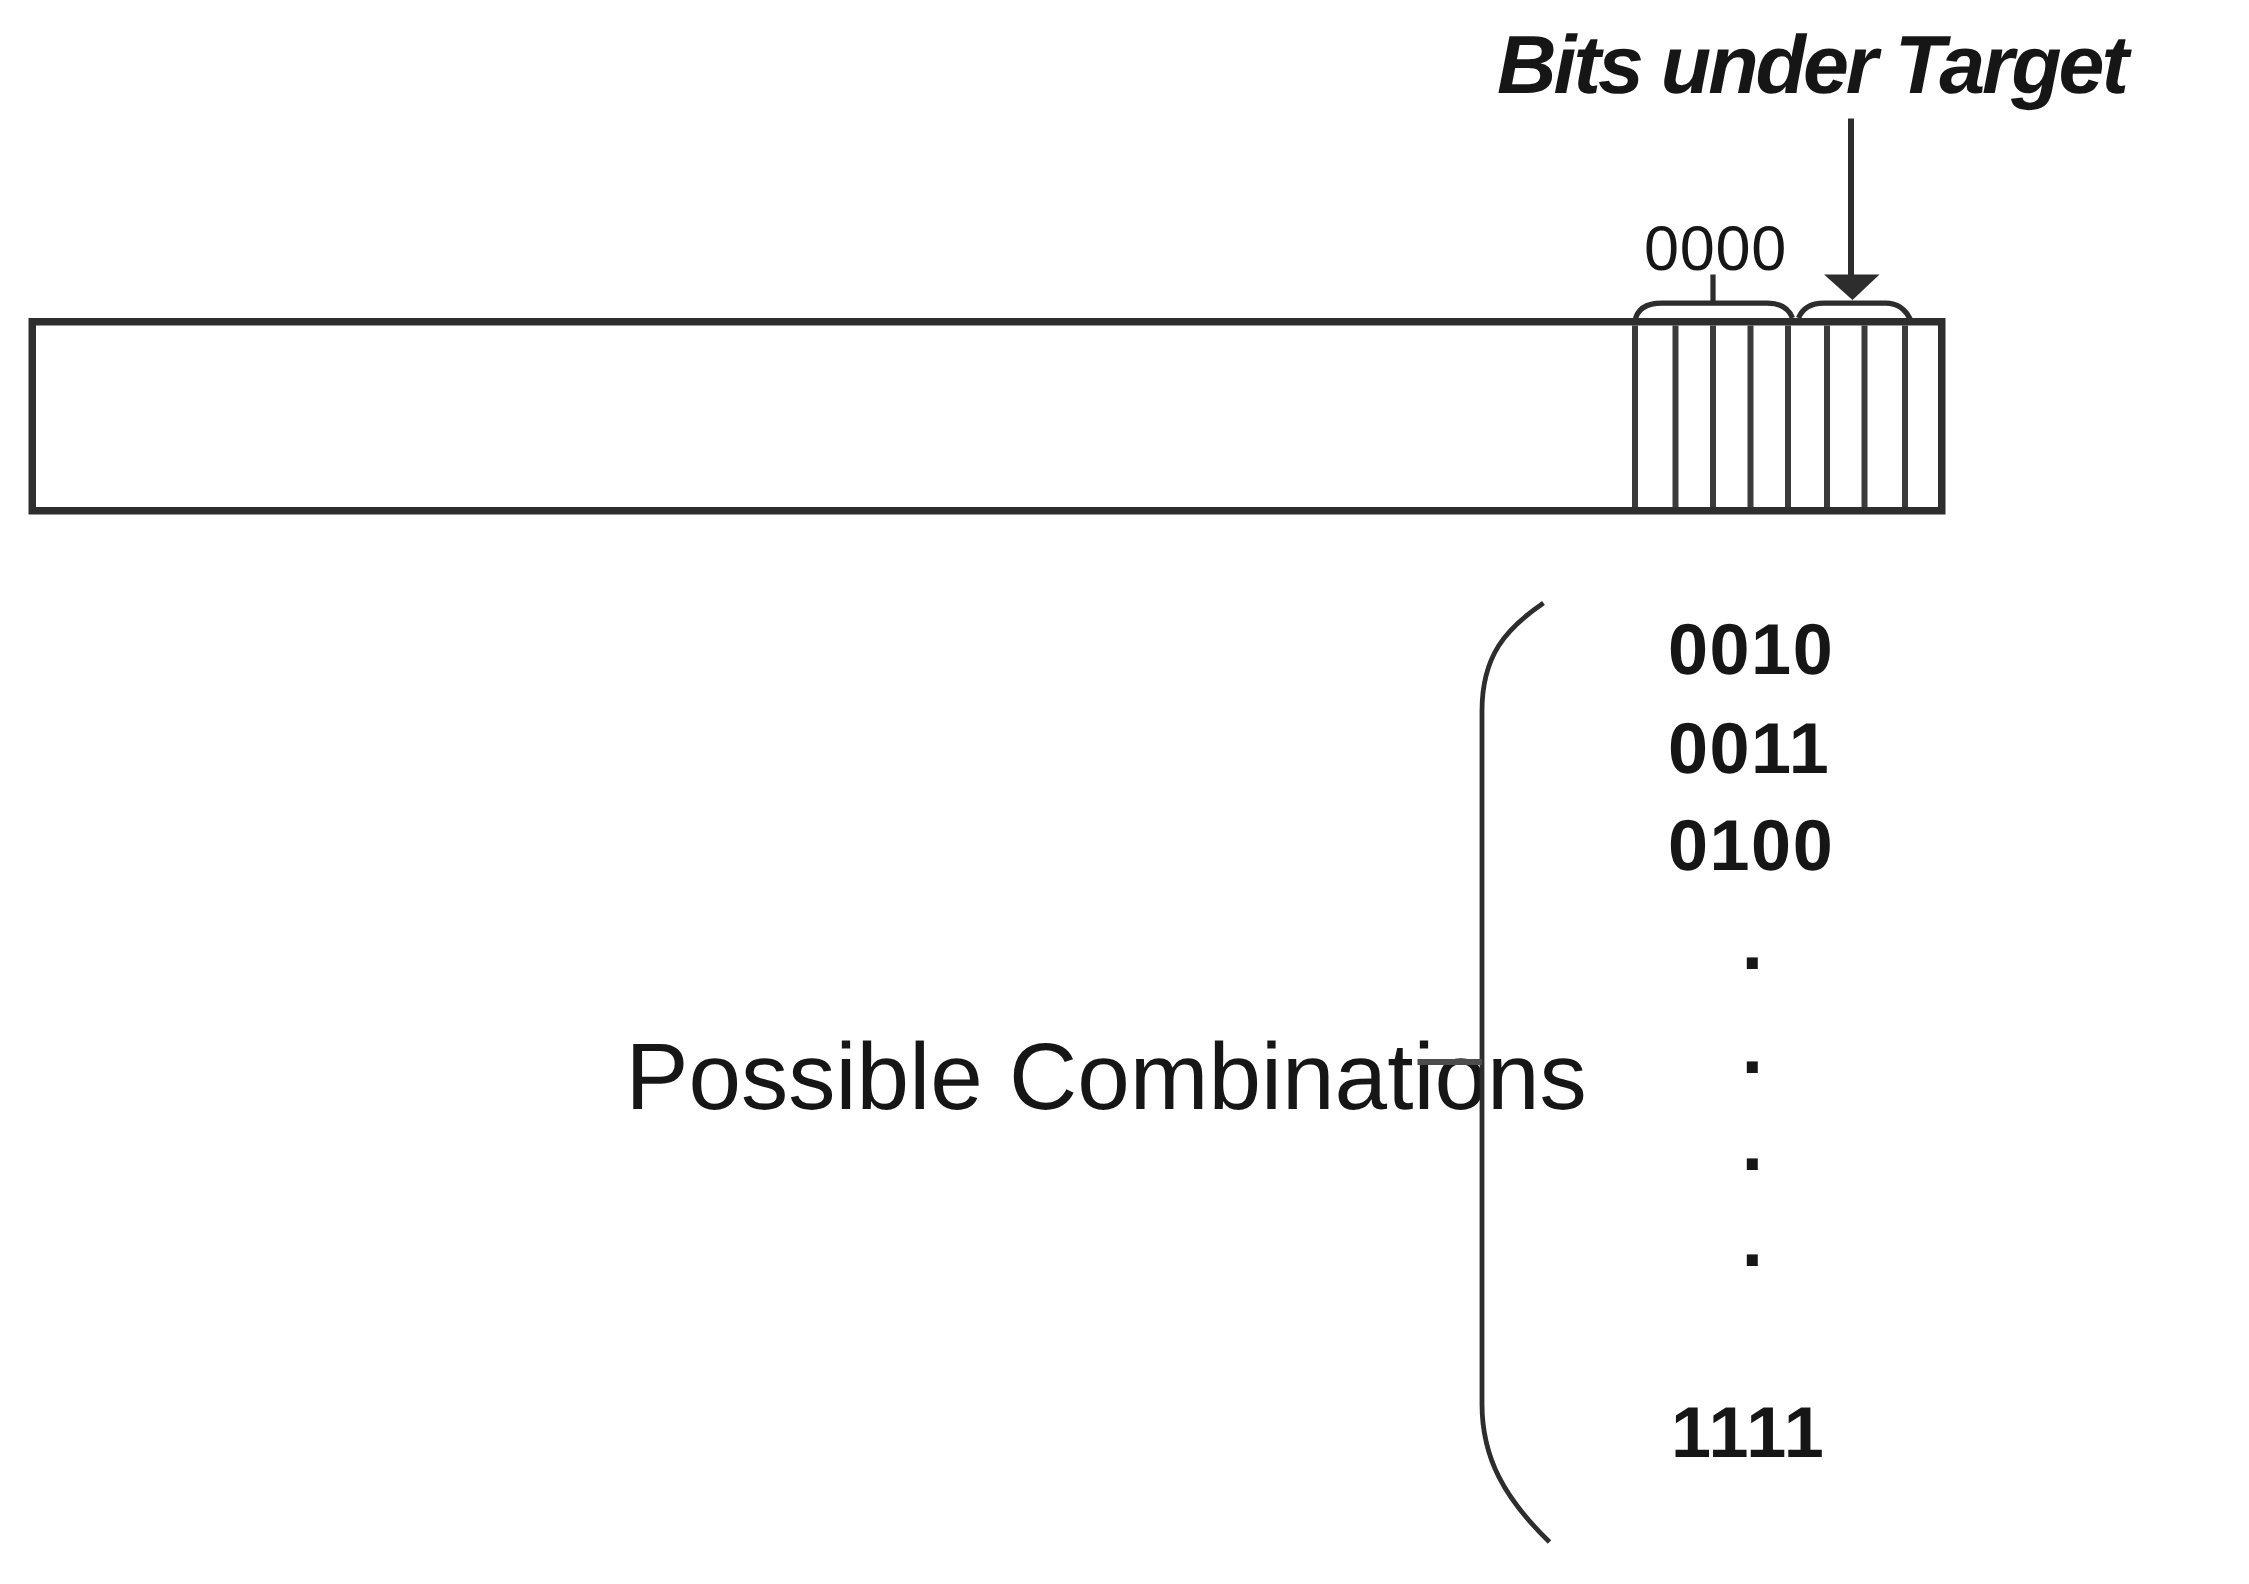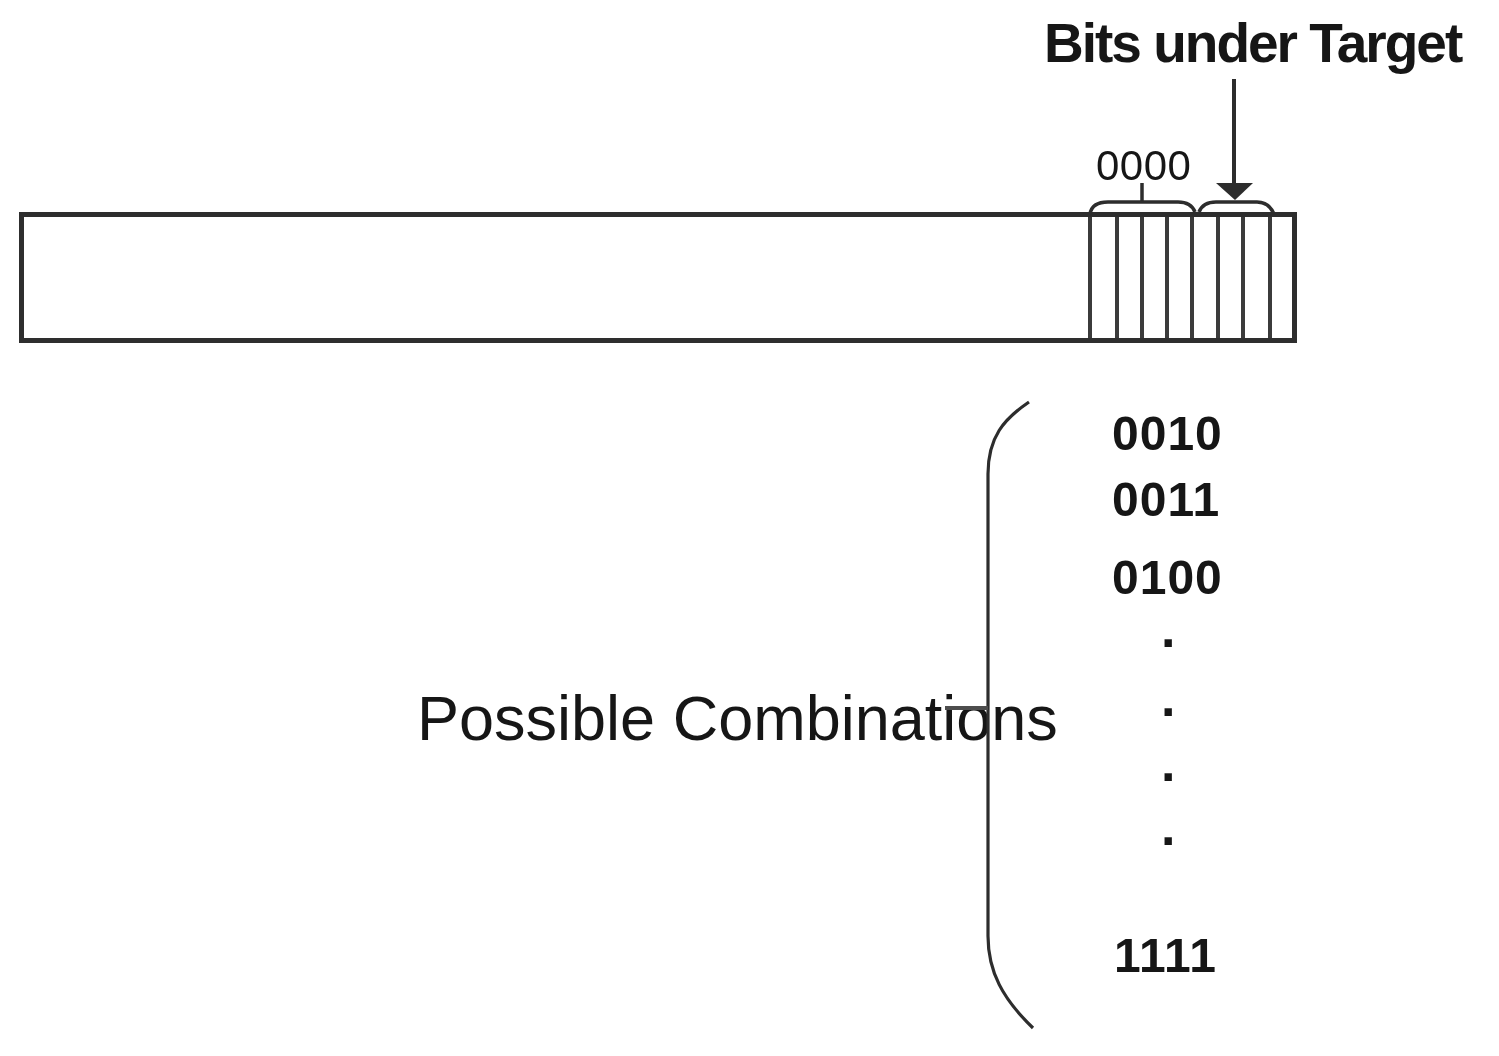--- a/index.html
+++ b/index.html
@@ -14,25 +14,26 @@
     font-family: "Liberation Sans", sans-serif;
     color: #161616;
     overflow: hidden;
   }
   .abs {
     position: absolute;
     line-height: 1;
     white-space: nowrap;
   }
   #title {
-    left: 1044px;
+    left: 998px;
     top: 16px;
     font-size: 55px;
     font-weight: 700;
     letter-spacing: -2px;
+    font-style: italic;
   }
   #group-label {
     left: 1096px;
     top: 145px;
     font-size: 42px;
     letter-spacing: 0.5px;
     text-align: right;
   }
   #bar {
     position: absolute;
@@ -56,21 +57,21 @@
     font-size: 63px;
   }
   .combo-item {
     left: 1112px;
     font-size: 48px;
     letter-spacing: 1px;
     font-weight: bold;
   }
   #combo-item-0 { top: 410px; }
   #combo-item-1 { top: 476px; }
-  #combo-item-2 { top: 554px; }
+  #combo-item-2 { top: 541px; }
   #combo-final  { top: 932px; left: 1114px; text-align: right; }
   .dot {
     left: 1161px;
     font-size: 52px;
     font-weight: 700;
   }
   #dot-0 { top: 603px; }
   #dot-1 { top: 672px; }
   #dot-2 { top: 737px; }
   #dot-3 { top: 801px; }

